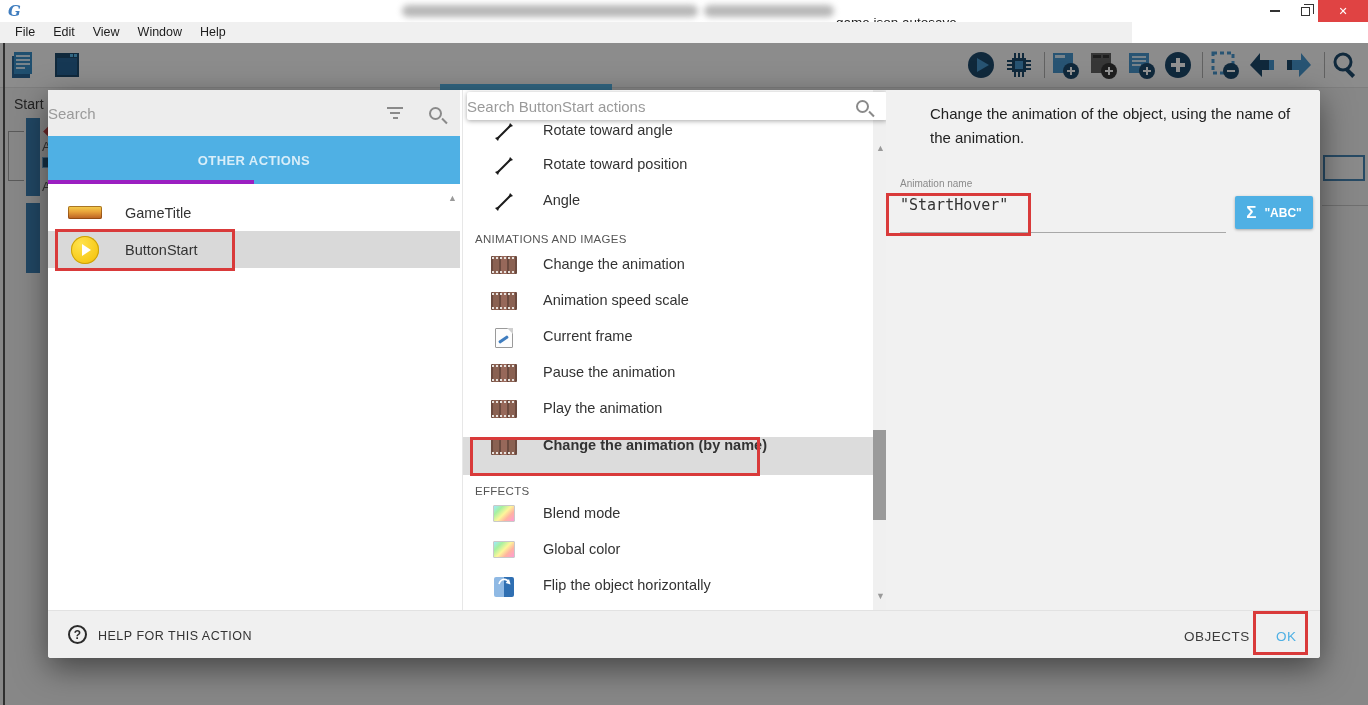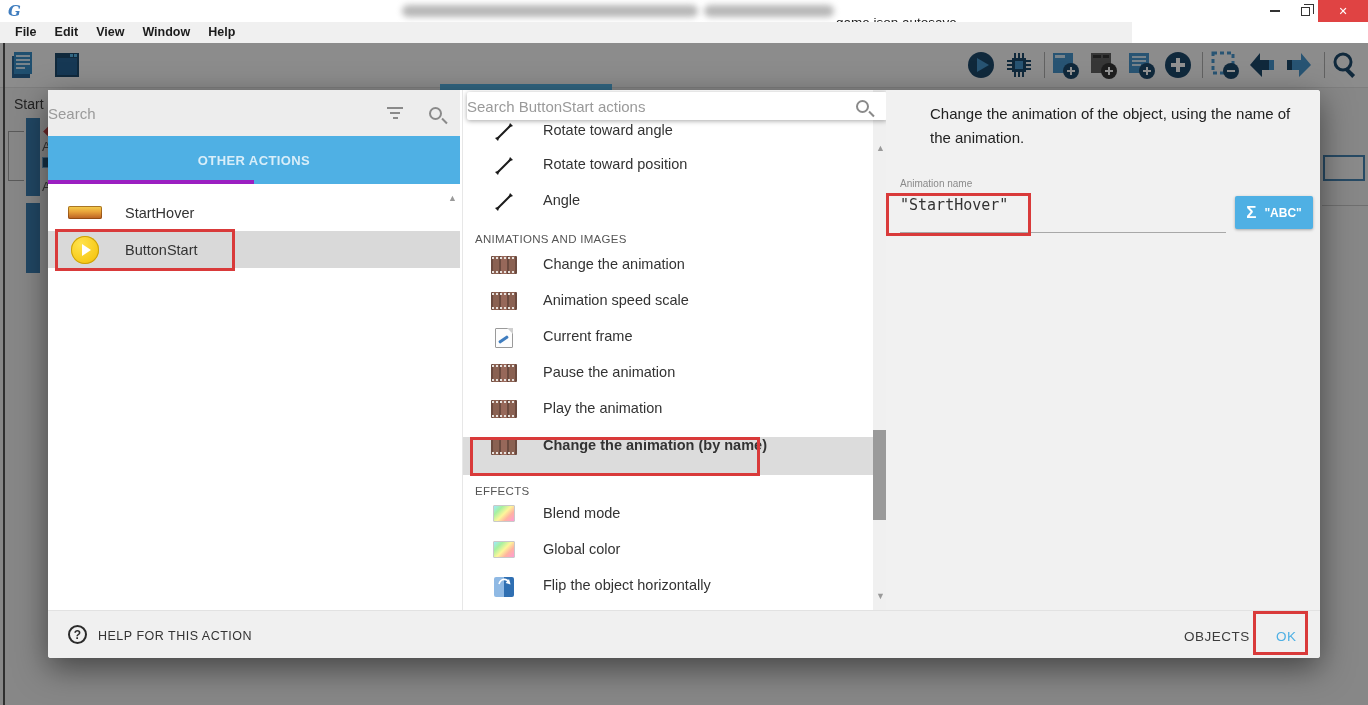--- a/index.html
+++ b/index.html
@@ -19,21 +19,21 @@
   .title-text { left:836px; top:3px; font-size:13.5px; color:#222;margin-top:12px; }
   .win-btn { top:0; height:22px; display:flex; align-items:center; justify-content:center; color:#333; }
   .btn-min { left:1262px; width:26px; }
   .btn-min i { display:block; width:10px; height:2px; background:#333; }
   .btn-restore { left:1292px; width:26px; }
   .restore-shape { position:relative; width:9px; height:9px; border:1px solid #333; background:#fff; }
   .restore-shape::before { content:""; position:absolute; left:2px; top:-4px; width:9px; height:9px; border:1px solid #333; border-left:none; border-bottom:none; }
   .btn-close { left:1318px; width:50px; background:#e04343; color:#fff; font-size:11px; }
 
   
-  .menubar { left:0; top:22px; width:1132px; height:21px; background:#f0f0f0; display:flex; align-items:center; padding-left:6px;font-weight:bold; }
+  .menubar { left:0; top:22px; width:1132px; height:21px; background:#f0f0f0; display:flex; align-items:center; padding-left:6px; }
   .menu-item { padding:0 9px; font-size:12.5px; color:#1c1c1c; line-height:21px; }
 
   
   .bg-app { left:0; top:43px; width:1368px; height:662px; background:#ededed; }
   .bg-toolbar { left:0; top:0; width:1368px; height:45px; background:#f6f6f6; border-bottom:1px solid #dcdcdc; }
   .tool-icon { top:7px; width:30px; height:30px; }
   .tool-sep { top:9px; width:1px; height:26px; background:#a8a8a8; }
   .bg-tab-indicator { left:440px; top:41px; width:172px; height:7px; background:#4FB0E4; }
   .bg-scene-label { left:14px; top:53px; font-size:14px; color:#333; }
   .bg-left-line { left:3px; top:0; width:2px; height:662px; background:#4a4a4a; }
@@ -289,21 +289,21 @@
         <span class="mag"></span>
       </div>
       <div class="abs tabs">
         <div class="tab inactive">OTHER ACTIONS</div>
       </div>
       <div class="abs tab-underline"></div>
       <div class="abs obj-row" style="top:104px">
         <span class="obj-ic">
             <span class="gametitle-thumb"></span>
           </span>
-        <span class="obj-label">StartHover</span>
+        <span class="obj-label">GameTitle</span>
       </div>
       <div class="abs obj-row selected" style="top:141px">
         <span class="obj-ic">
             <span class="buttonstart-thumb">
               <i></i>
             </span>
           </span>
         <span class="obj-label">ButtonStart</span>
       </div>
       <div class="abs scroll-arrow obj-scroll-up">▲</div>

